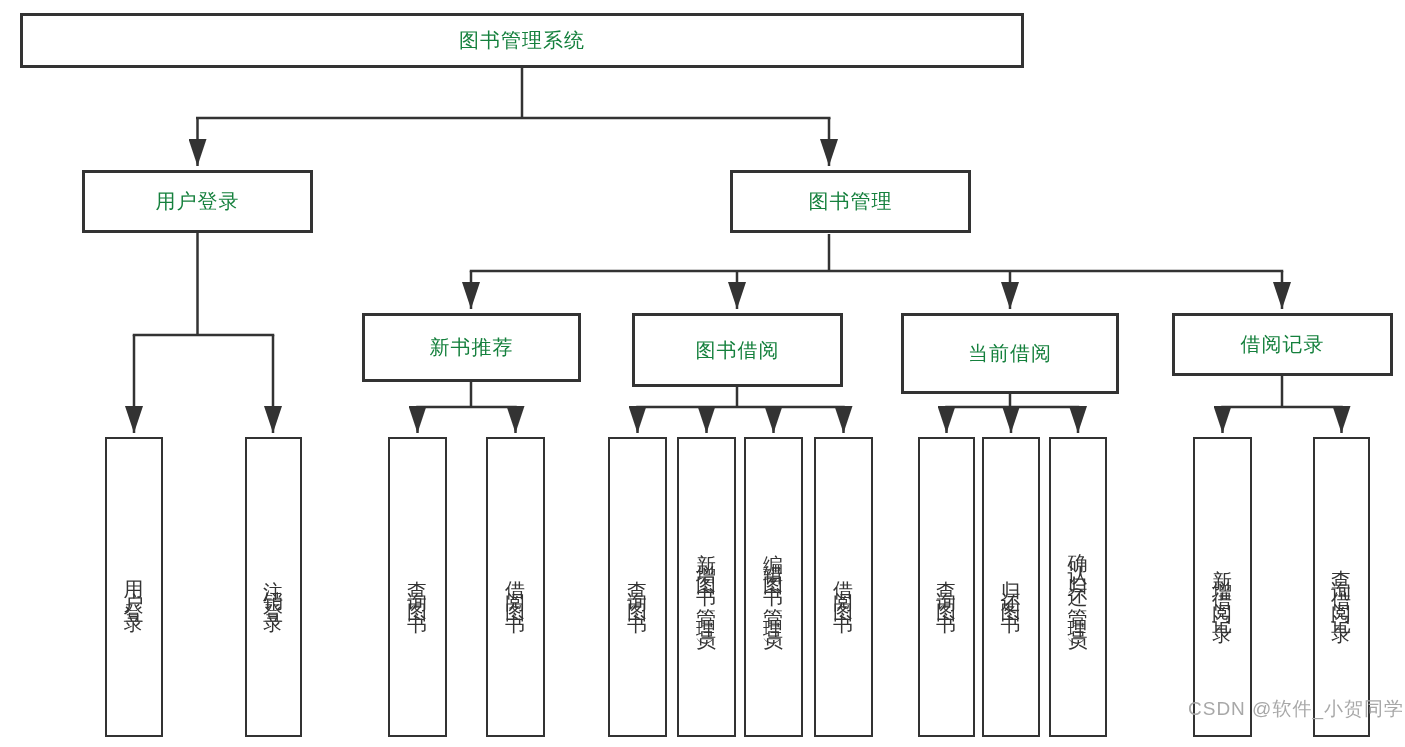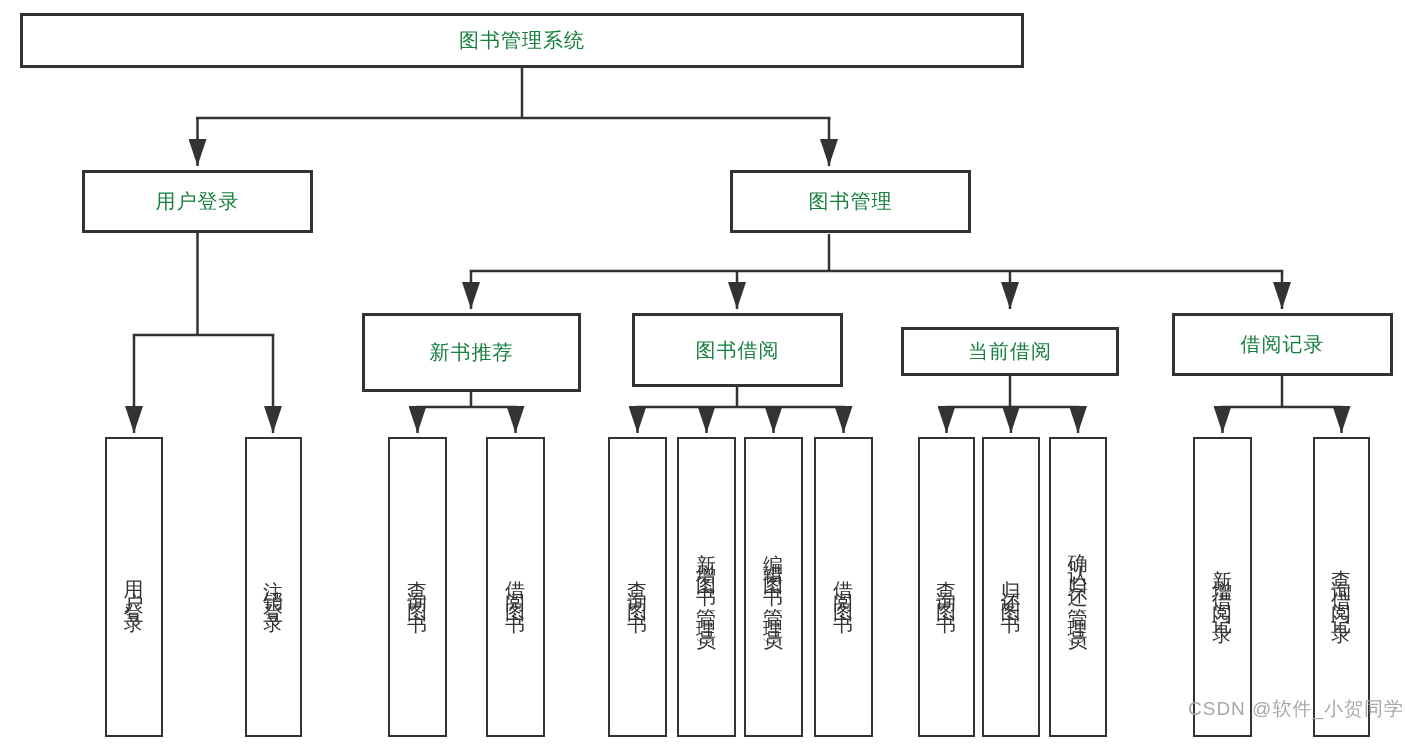--- a/index.html
+++ b/index.html
@@ -122,27 +122,27 @@
     <span>图书管理系统</span>
   </div>
 
   <div class="box" style="left:82px; top:170px; width:231px; height:63px;">
     <span>用户登录</span>
   </div>
   <div class="box" style="left:712px; top:170px; width:241px; height:63px;margin-left:18px;">
     <span>图书管理</span>
   </div>
 
-  <div class="box" style="left:362px; top:313px; width:219px; height:79px;justify-content:center;">
+  <div class="box" style="left:362px; top:313px; width:219px; height:69px;justify-content:center;">
     <span>新书推荐</span>
   </div>
   <div class="box" style="left:632px; top:313px; width:211px; height:74px;">
     <span>图书借阅</span>
   </div>
-  <div class="box" style="left:901px; top:327px; width:218px; height:49px;">
+  <div class="box" style="left:901px; top:313px; width:218px; height:81px;">
     <span>当前借阅</span>
   </div>
   <div class="box" style="left:1172px; top:313px; width:221px; height:63px;">
     <span>借阅记录</span>
   </div>
 
   <div class="leaf" style="left:105px; width:58px;">
     <span class="vtext">用户登录</span>
   </div>
   <div class="leaf" style="left:245px; width:57px;">

